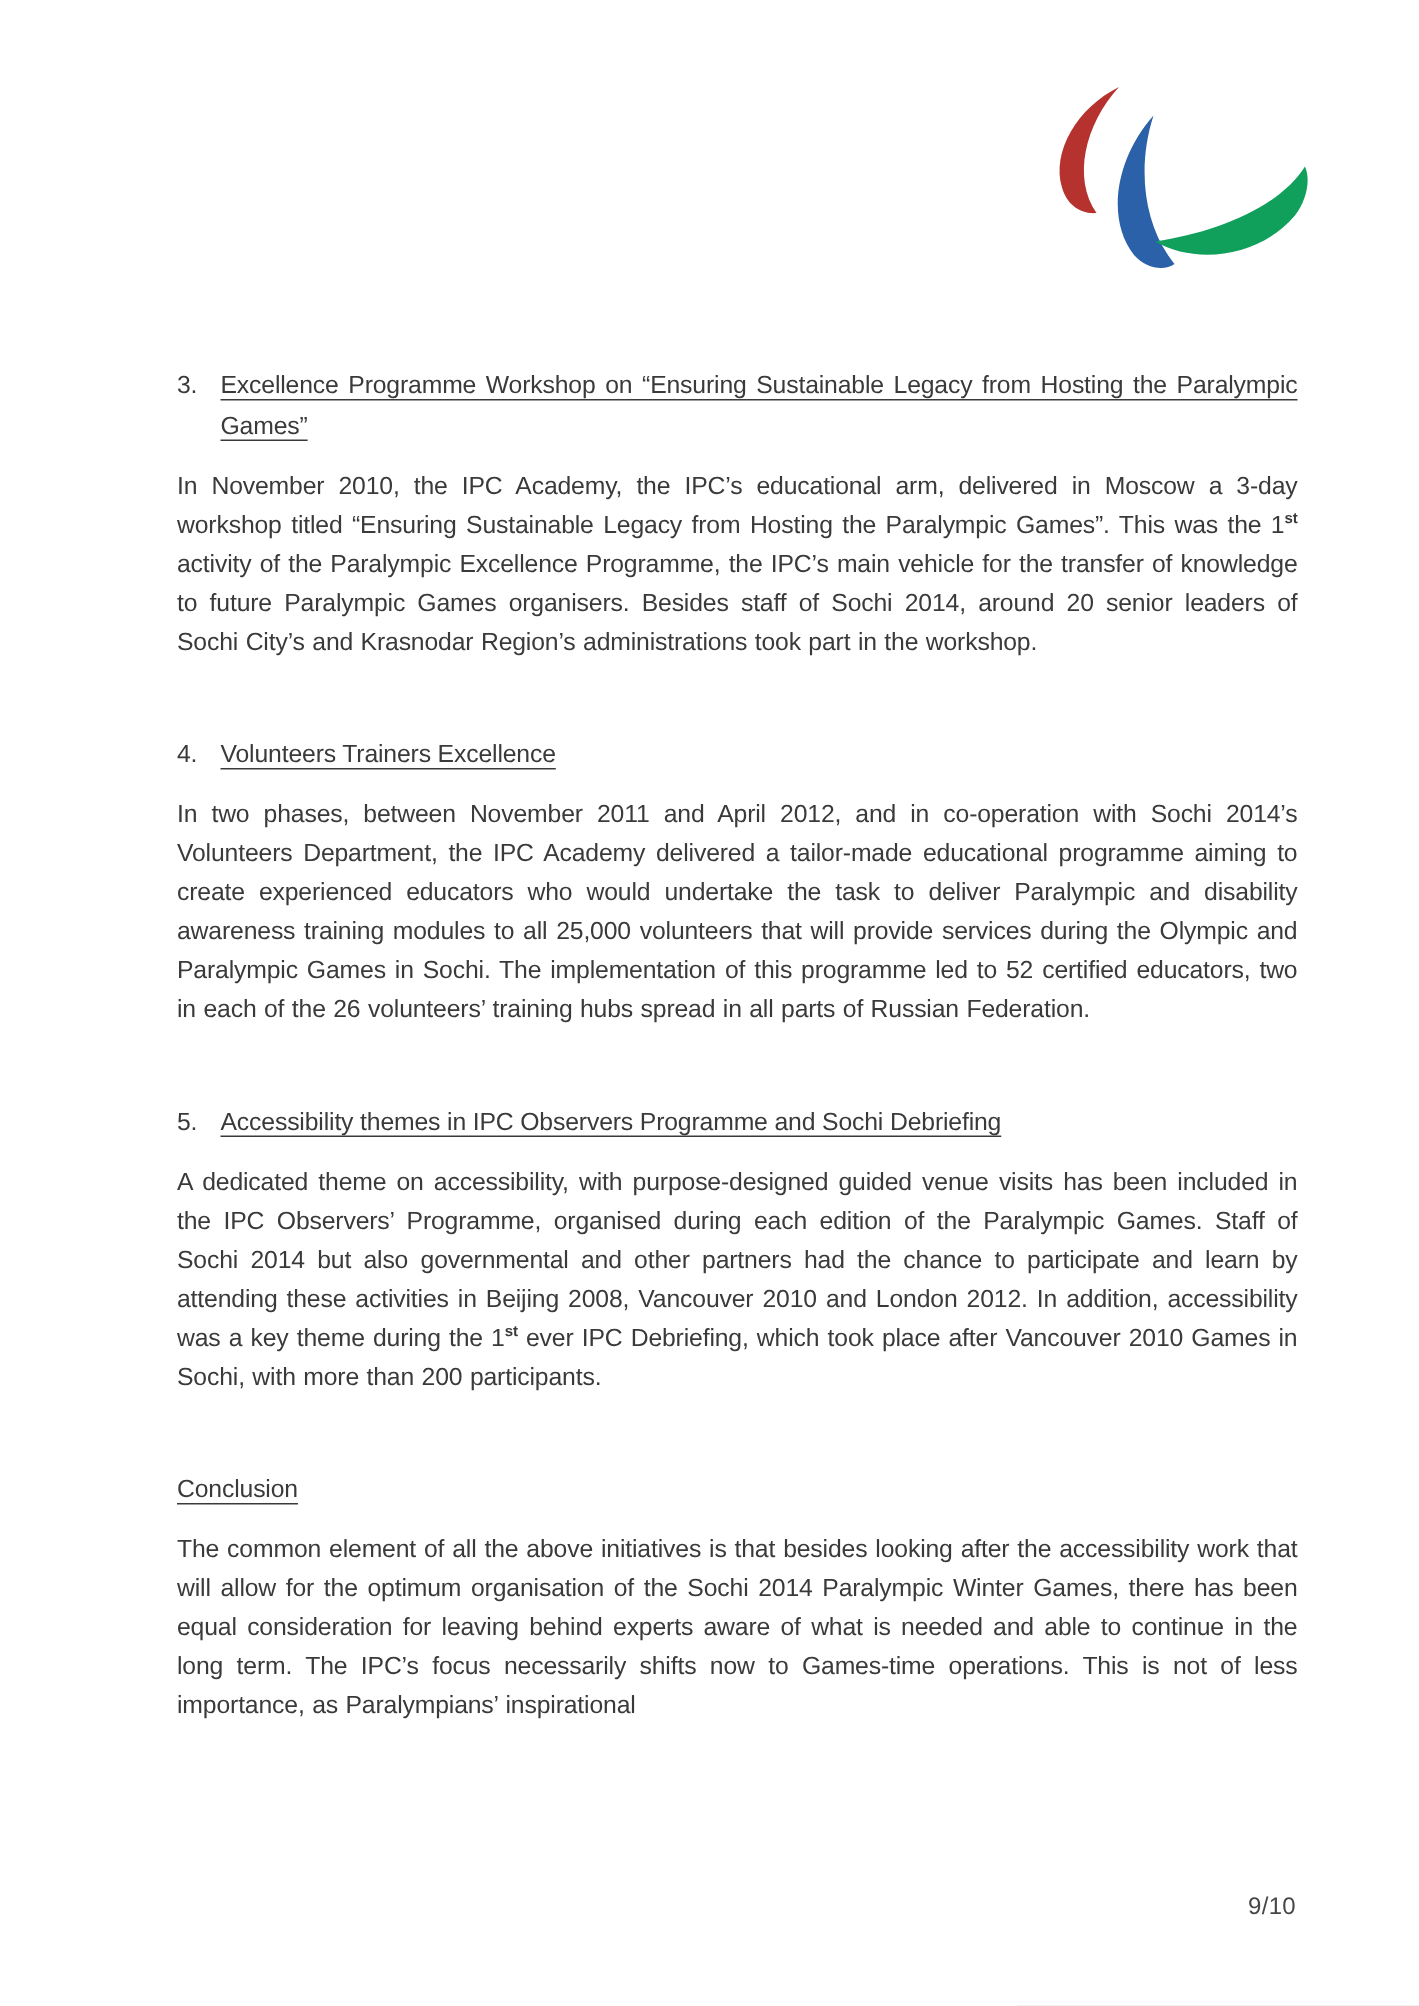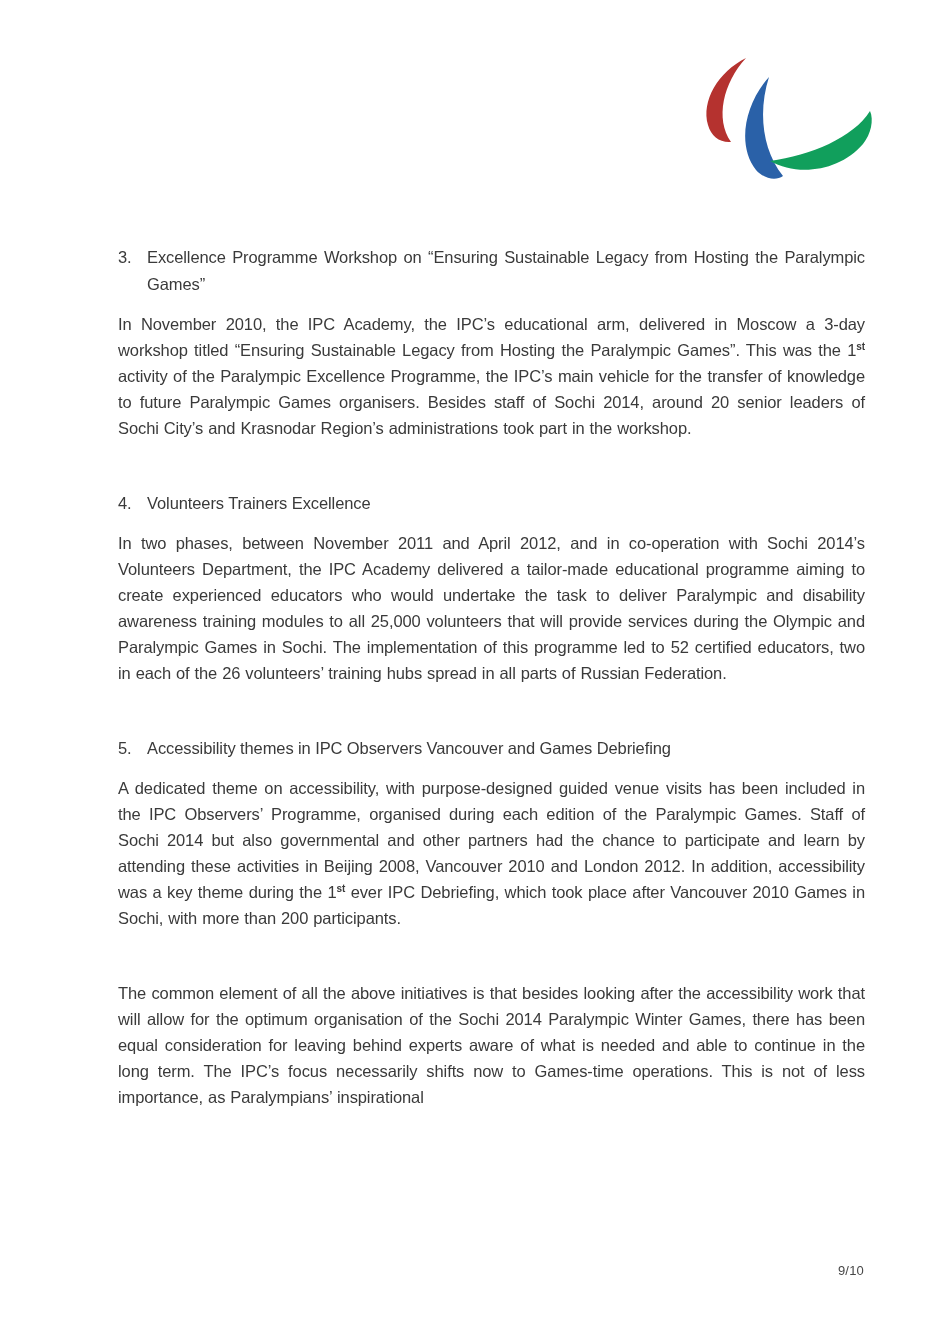--- a/index.html
+++ b/index.html
@@ -35,20 +35,21 @@
     line-height: 27px;
     letter-spacing: -0.1px;
   }
   .num {
     flex: 0 0 29px;
     width: 29px;
   }
   .head-text {
     flex: 1 1 auto;
     text-align: justify;
+    text-decoration: underline;
     text-decoration-thickness: 1px;
     text-underline-offset: 4px;
     text-decoration-skip-ink: none;
   }
   .para {
     margin: 13px 0 0 0;
     font-size: 16.5px;
     line-height: 26px;
     text-align: justify;
     letter-spacing: -0.1px;
@@ -57,21 +58,21 @@
   .para sup {
     font-size: 10px;
     line-height: 0;
     vertical-align: super;
     font-weight: bold;
   }
   .footer {
     position: absolute;
     top: 1263px;
     right: 82px;
-    font-size: 13px;
+    font-size: 16px;
     letter-spacing: 0.2px;
     color: #474747;
   }
 </style>
 </head>
 <body>
 
 <div class="page">
 
   <svg class="logo" viewBox="0 0 178 130" aria-hidden="true">
@@ -97,28 +98,32 @@
       <span class="head-text">Volunteers Trainers Excellence</span>
     </div>
     <div>
           <p class="para">In two phases, between November 2011 and April 2012, and in co-operation with Sochi 2014’s Volunteers Department, the IPC Academy delivered a tailor-made educational programme aiming to create experienced educators who would undertake the task to deliver Paralympic and disability awareness training modules to all 25,000 volunteers that will provide services during the Olympic and Paralympic Games in Sochi. The implementation of this programme led to 52 certified educators, two in each of the 26 volunteers’ training hubs spread in all parts of Russian Federation.</p>
         </div>
   </section>
 
   <section class="doc-section">
     <div class="heading">
       <span class="num">5.</span>
-      <span class="head-text">Accessibility themes in IPC Observers Vancouver and Games Debriefing</span>
+      <span class="head-text">Accessibility themes in IPC Observers Programme and Sochi Debriefing</span>
     </div>
     <div>
           <p class="para">A dedicated theme on accessibility, with purpose-designed guided venue visits has been included in the IPC Observers’ Programme, organised during each edition of the Paralympic Games. Staff of Sochi 2014 but also governmental and other partners had the chance to participate and learn by attending these activities in Beijing 2008, Vancouver 2010 and London 2012. In addition, accessibility was a key theme during the 1<sup>st</sup> ever IPC Debriefing, which took place after Vancouver 2010 Games in Sochi, with more than 200 participants.</p>
         </div>
   </section>
 
   <section class="doc-section">
+    <div class="heading no-num">
+
+      <span class="head-text">Conclusion</span>
+    </div>
     <div>
           <p class="para">The common element of all the above initiatives is that besides looking after the accessibility work that will allow for the optimum organisation of the Sochi 2014 Paralympic Winter Games, there has been equal consideration for leaving behind experts aware of what is needed and able to continue in the long term. The IPC’s focus necessarily shifts now to Games-time operations. This is not of less importance, as Paralympians’ inspirational</p>
         </div>
   </section>
 </div>
 
   <div class="footer">9/10</div>
 
 </div>
 

